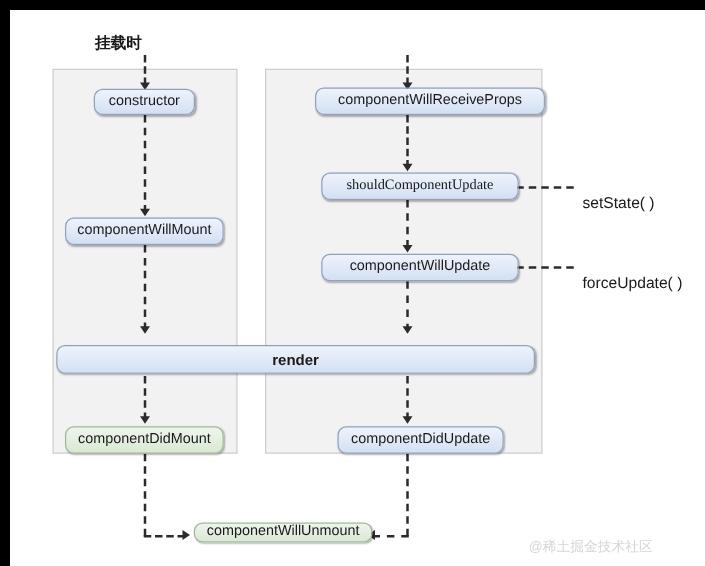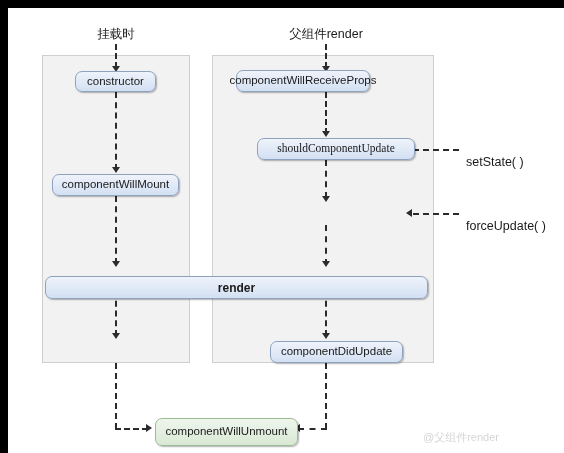--- a/index.html
+++ b/index.html
@@ -80,21 +80,22 @@
     border-top:4px solid transparent;
     border-bottom:4px solid transparent;
     border-left:6px solid #2b2b2b;
   }
   
   .caption{
     position:absolute;
     font-size:12.5px;
     color:#1a1a1a;
     white-space:nowrap;
-    text-align:center;
+    text-align:left;
+    font-weight:bold;
   }
   .sidelabel{
     position:absolute;
     font-size:12.5px;
     color:#1a1a1a;
     white-space:nowrap;
     margin-top:13px;
   }
   .watermark{
     position:absolute;
@@ -106,21 +107,20 @@
 </head>
 <body>
 
 <div id="root">
   <div id="canvas">
 
     <div class="panel" style="left:34px;top:47px;width:148px;height:308px;"></div>
     <div class="panel" style="left:204px;top:47px;width:222px;height:308px;"></div>
 
     <div class="caption" style="left:68px;top:18px;width:80px;">挂载时</div>
-    <div class="caption" style="left:263px;top:18px;width:110px;">父组件render</div>
 
     <div class="vline" style="left:107px;top:36px;height:24px;"></div>
     <div class="arrow-down" style="left:104px;top:58px;"></div>
 
     <div class="vline" style="left:107px;top:84px;height:78px;"></div>
     <div class="arrow-down" style="left:104px;top:159px;"></div>
 
     <div class="vline" style="left:107px;top:188px;height:68px;"></div>
     <div class="arrow-down" style="left:104px;top:253px;"></div>
 
@@ -150,28 +150,30 @@
     <div class="hline" style="left:290px;top:420px;width:29px;"></div>
     <div class="arrow-left" style="left:286px;top:416px;"></div>
 
     <div class="hline" style="left:405px;top:141px;width:46px;"></div>
     <div class="arrow-left" style="left:398px;top:137px;"></div>
     <div class="hline" style="left:405px;top:205px;width:46px;"></div>
     <div class="arrow-left" style="left:398px;top:201px;"></div>
 
     <div class="node" style="left:67px;top:63px;width:81px;height:21px;">constructor</div>
     <div class="node" style="left:44px;top:166px;width:127px;height:22px;">componentWillMount</div>
+    <div class="node green" style="left:44px;top:333px;width:127px;height:22px;">componentDidMount</div>
 
-    <div class="node" style="left:228px;top:62px;width:134px;height:22px;">componentWillReceiveProps</div>
+    <div class="node" style="left:244px;top:62px;width:184px;height:22px;">componentWillReceiveProps</div>
     <div class="node" style="left:249px;top:130px;width:158px;height:22px;font-family:Liberation Serif, serif;">shouldComponentUpdate</div>
+    <div class="node" style="left:249px;top:195px;width:158px;height:22px;">componentWillUpdate</div>
     <div class="node" style="left:262px;top:333px;width:133px;height:22px;">componentDidUpdate</div>
 
     <div class="node wide" style="left:37px;top:268px;width:383px;height:23px;">render</div>
 
-    <div class="node green" style="left:147px;top:410px;width:143px;height:28px;">componentWillUnmount</div>
+    <div class="node green" style="left:147px;top:410px;width:143px;height:16px;">componentWillUnmount</div>
 
     <div class="sidelabel" style="left:458px;top:134px;">setState( )</div>
     <div class="sidelabel" style="left:458px;top:198px;">forceUpdate( )</div>
 
-    <div class="watermark" style="left:415px;top:422px;">@父组件render</div>
+    <div class="watermark" style="left:415px;top:422px;">@稀土掘金技术社区</div>
 
   </div>
 </div>
 
 </body></html>

